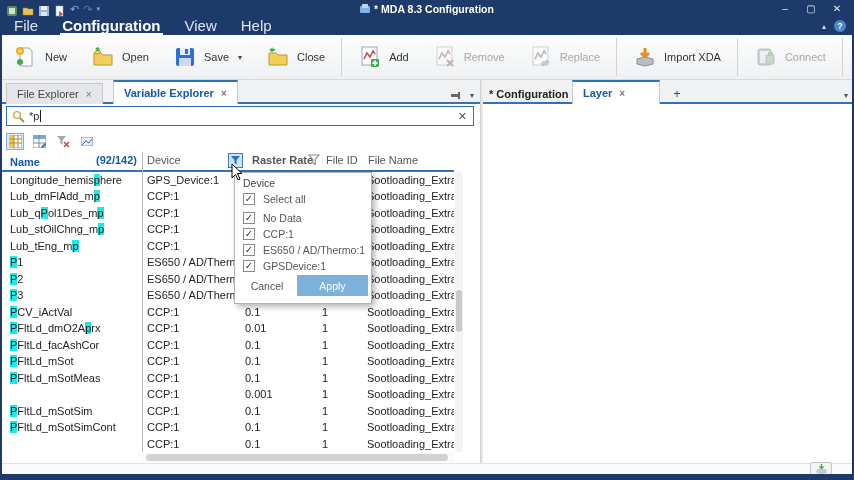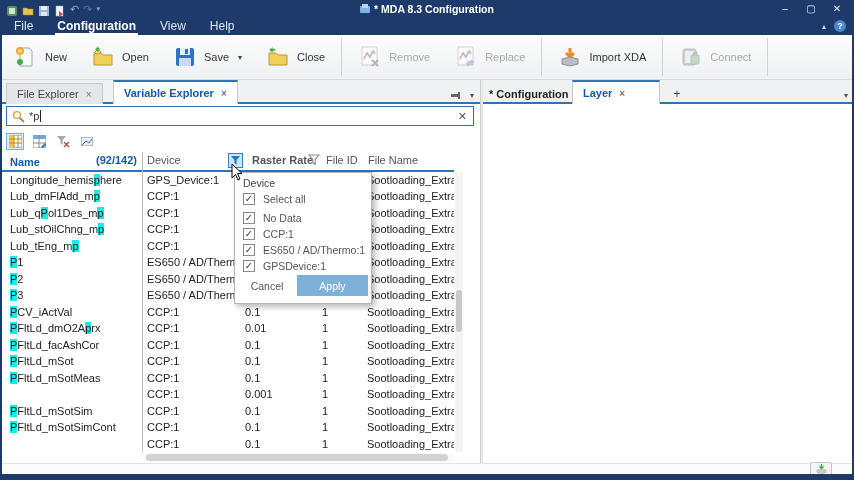--- a/index.html
+++ b/index.html
@@ -16,21 +16,21 @@
   .title-center { position:absolute; left:0; right:0; top:0; height:17px; display:flex;
                   align-items:center; justify-content:center; gap:4px; color:#fff;
                   font-size:10.5px; font-weight:bold; pointer-events:none; }
   .win-controls { position:absolute; right:2px; top:0; display:flex; }
   .win-btn { width:26px; height:16px; color:#e8eef6; font-size:10px; display:flex;
              align-items:center; justify-content:center; }
 
   
   .menubar { position:absolute; left:0; top:17px; width:100%; height:18px; background:#1d3a6b;
              display:flex; align-items:center; }
-  .menu-item { color:#dbe6f3; font-size:12px; padding:0 12px; height:18px; line-height:18px; position:relative; }
+  .menu-item { color:#dbe6f3; font-size:15px; padding:0 12px; height:18px; line-height:18px; position:relative; }
   .menu-item.active { color:#fff; font-weight:bold; }
   .menu-item.active::after { content:""; position:absolute; left:10px; right:10px; bottom:0; height:2px; background:#fff; }
   .menubar-right { position:absolute; right:6px; top:0; height:18px; display:flex; align-items:center; gap:8px; }
   .collapse-caret { color:#cfdcec; font-size:8px; }
   .help-circle { width:12px; height:12px; border-radius:50%; background:#4a86c8; color:#fff;
                  font-size:9px; font-weight:bold; display:flex; align-items:center; justify-content:center; }
 
   
   .ribbon { position:absolute; left:0; top:35px; width:100%; height:45px;
             background:linear-gradient(#fdfdfd,#eef0f2); border-bottom:1px solid #d8d8d8;
@@ -211,20 +211,30 @@
       <span class="save-caret">▾</span>
     </div>
     <div class="rbtn">
       <svg width="24" height="24">
           <path d="M3 8 h7 l2 2 h9 v10 h-18 z" fill="#f2cf5b" stroke="#bb9734"></path>
           <path d="M10 2 l-6 5 l6 5 v-3 h4 v-4 h-4 z" fill="#3fae49" transform="scale(.55) translate(2,2)"></path>
         </svg>
       <span class="lbl">Close</span>
     </div>
     <div class="rsep"></div>
+    <div class="rbtn">
+      <svg width="24" height="24">
+          <rect x="4" y="2" width="15" height="18" fill="#fff" stroke="#93a7bc"></rect>
+          <polyline points="6,14 9,8 12,12 15,6 17,9" fill="none" stroke="#c0504d" stroke-width="1.6"></polyline>
+          <rect x="13" y="14" width="8" height="8" rx="1" fill="#3fae49"></rect>
+          <rect x="16" y="15.5" width="2" height="5" fill="#fff"></rect>
+          <rect x="14.5" y="17" width="5" height="2" fill="#fff"></rect>
+        </svg>
+      <span class="lbl">Add</span>
+    </div>
     <div class="rbtn disabled">
       <svg width="24" height="24">
           <rect x="4" y="2" width="15" height="18" fill="#fff" stroke="#93a7bc"></rect>
           <polyline points="6,14 9,8 12,12 15,6 17,9" fill="none" stroke="#c0504d" stroke-width="1.6"></polyline>
           <path d="M14 15 l6 6 M20 15 l-6 6" stroke="#c0504d" stroke-width="2"></path>
         </svg>
       <span class="lbl">Remove</span>
     </div>
     <div class="rbtn disabled">
       <svg width="24" height="24">

